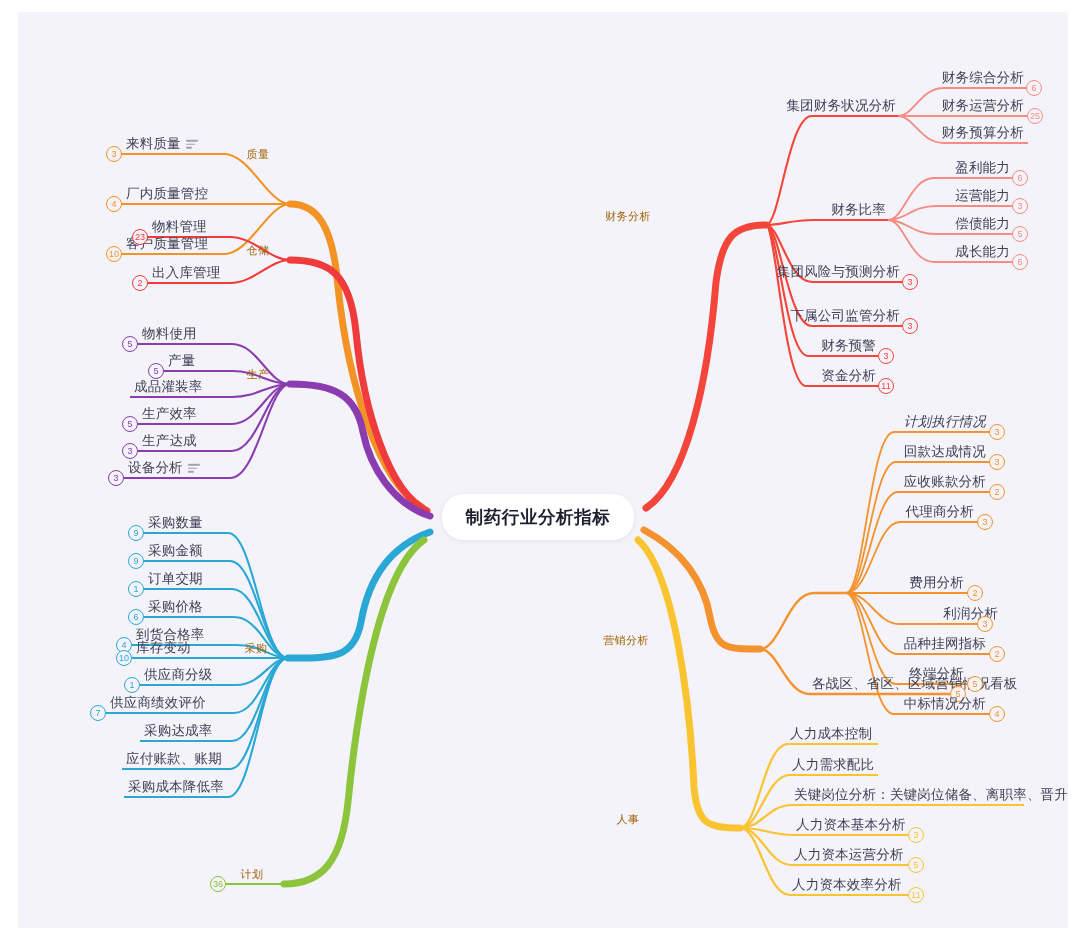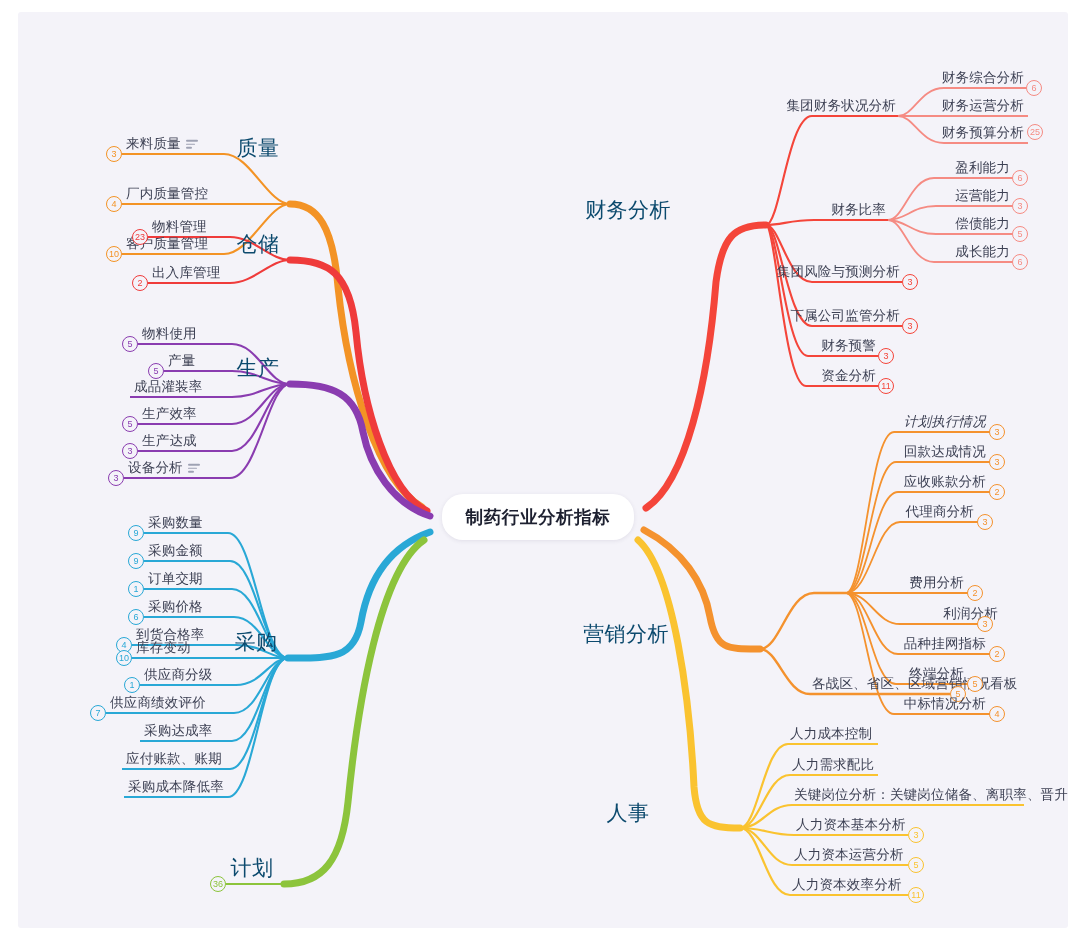--- a/index.html
+++ b/index.html
@@ -24,22 +24,22 @@
     font-size: 13.5px;
     line-height: 1.28;
     white-space: nowrap;
     letter-spacing: .2px;
   }
   .node.r { transform: translate(-100%, -100%); }   
   .node.l { transform: translate(0, -100%); }       
   .node.multi { white-space: pre; line-height: 1.35; }
   .branch-label {
     position: absolute;
-    color: #0c4a6e;
-    font-size: 21px;
+    color: #a16207;
+    font-size: 11px;
     white-space: nowrap;
     letter-spacing: .4px;
     transform: translate(-50%, -100%);
   }
   .center-node {
     position: absolute;
     left: 424px; top: 482px;
     width: 192px; height: 46px;
     background: #ffffff;
     border-radius: 21px;
@@ -227,21 +227,21 @@
   <div class="node r" style="left:882px; top:312px;">下属公司监管分析</div>
   <div class="badge" style="left:892px; top:314px; color:#f4453a;">3</div>
   <div class="node r" style="left:858px; top:342px;">财务预警</div>
   <div class="badge" style="left:868px; top:344px; color:#f4453a;">3</div>
   <div class="node r" style="left:858px; top:372px;">资金分析</div>
   <div class="badge" style="left:868px; top:374px; color:#f4453a;">11</div>
 
   <div class="node r" style="left:1006px; top:74px;">财务综合分析</div>
   <div class="badge" style="left:1016px; top:76px; color:#f58b83;">6</div>
   <div class="node r" style="left:1006px; top:102px;">财务运营分析</div>
-  <div class="badge" style="left:1017px; top:120px; color:#f58b83;">25</div>
+  <div class="badge" style="left:1017px; top:104px; color:#f58b83;">25</div>
   <div class="node r" style="left:1006px; top:129px;">财务预算分析</div>
 
   <div class="node r" style="left:992px; top:164px;">盈利能力</div>
   <div class="badge" style="left:1002px; top:166px; color:#f58b83;">6</div>
   <div class="node r" style="left:992px; top:192px;">运营能力</div>
   <div class="badge" style="left:1002px; top:194px; color:#f58b83;">3</div>
   <div class="node r" style="left:992px; top:220px;">偿债能力</div>
   <div class="badge" style="left:1002px; top:222px; color:#f58b83;">5</div>
   <div class="node r" style="left:992px; top:248px;">成长能力</div>
   <div class="badge" style="left:1002px; top:250px; color:#f58b83;">6</div>

